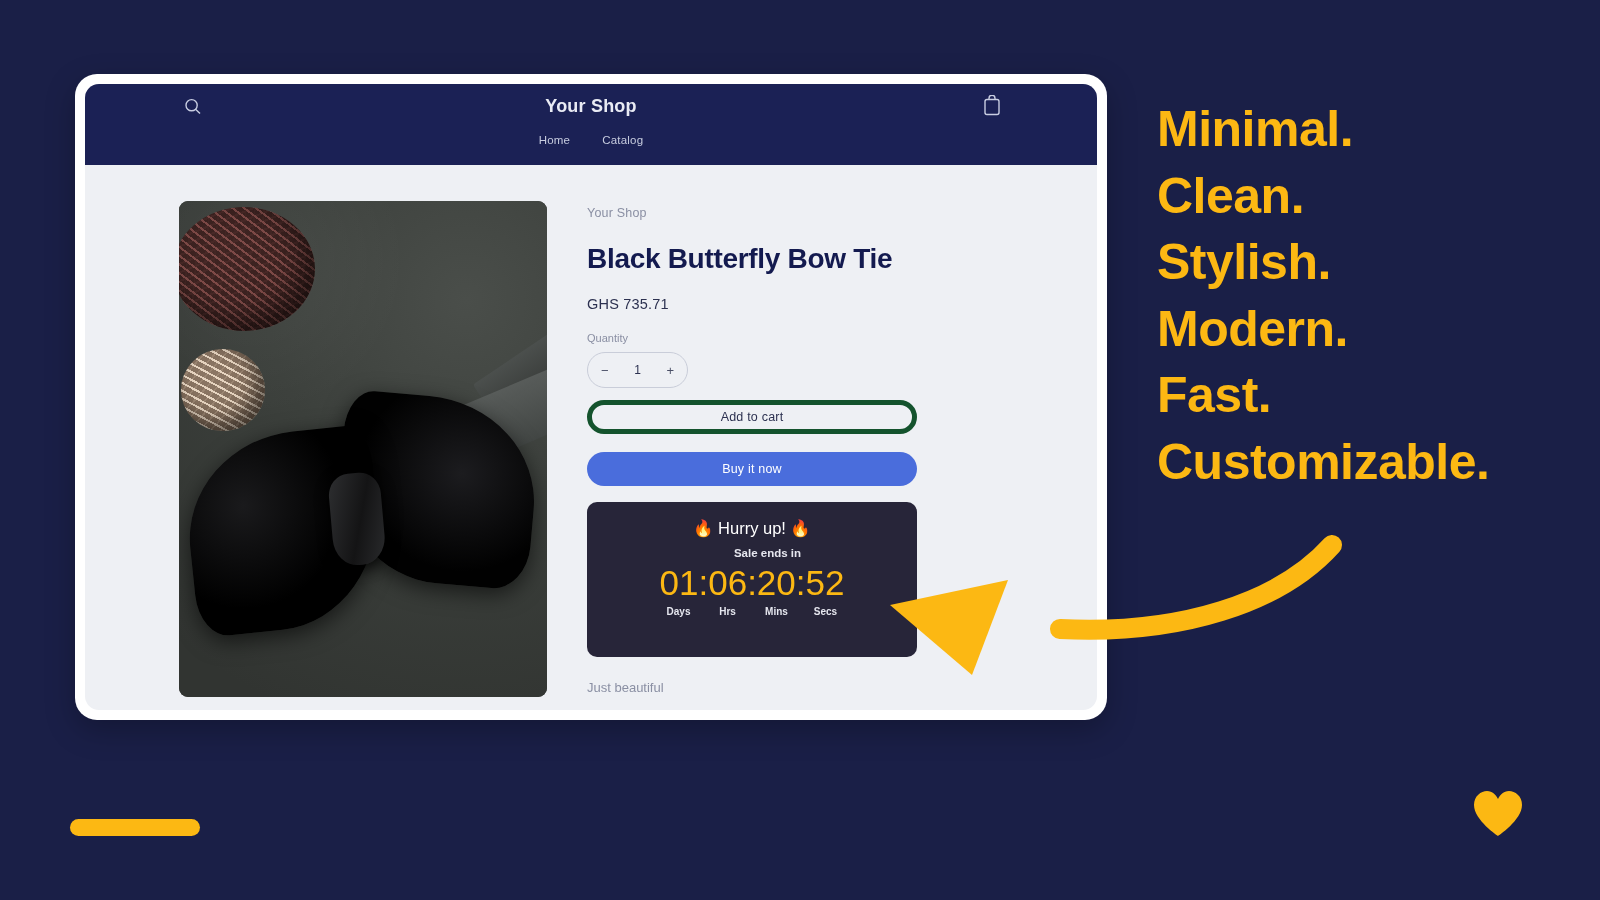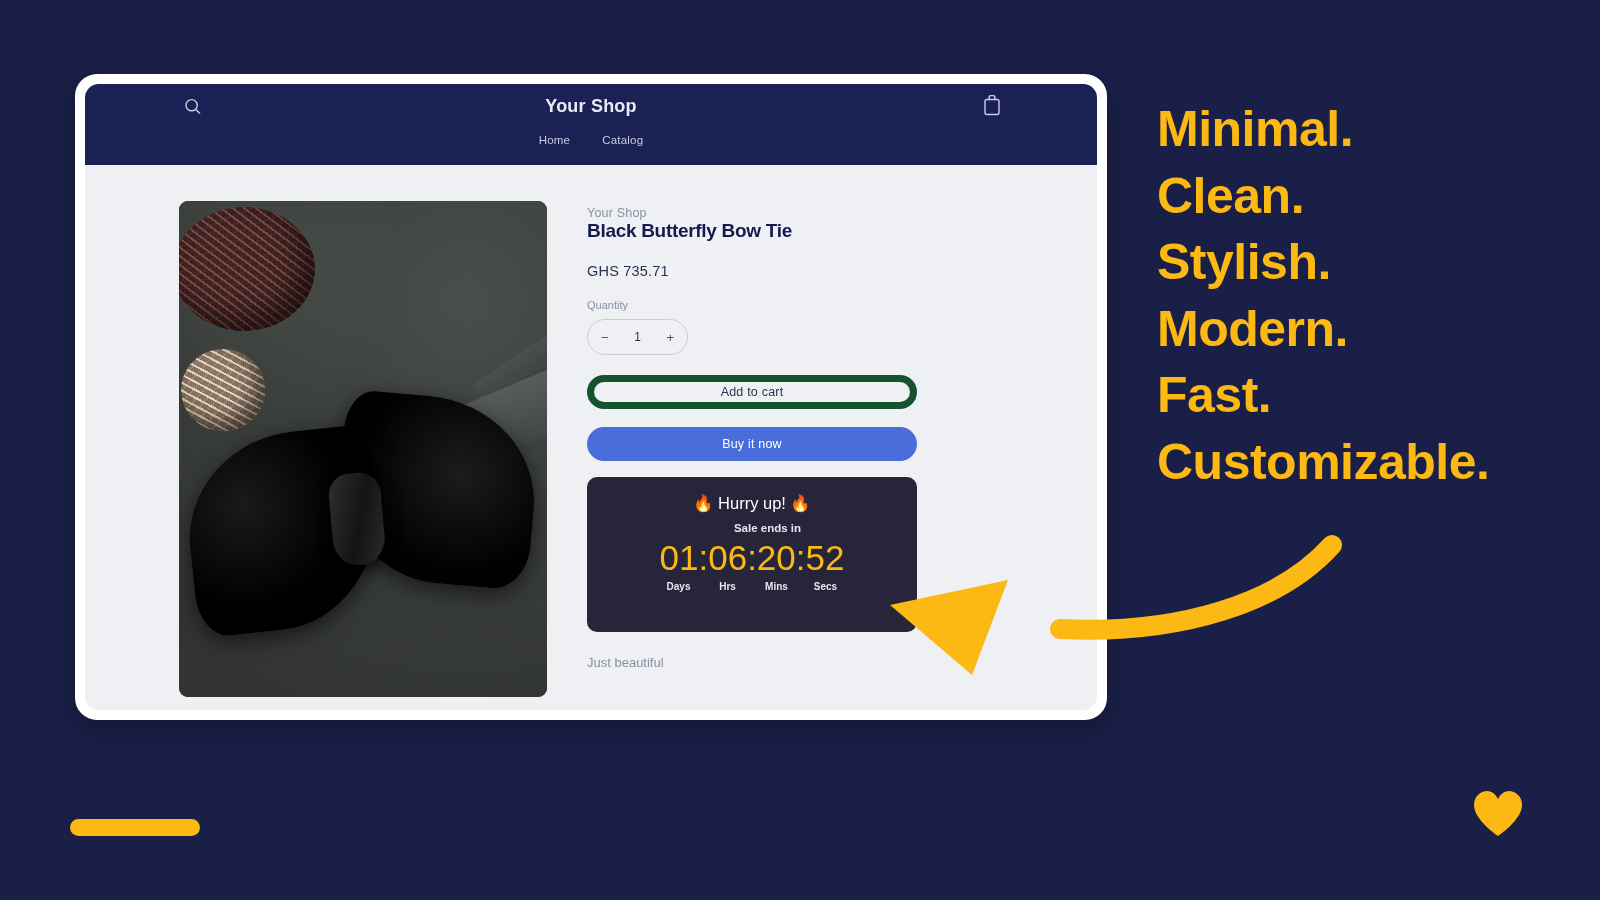--- a/index.html
+++ b/index.html
@@ -172,23 +172,23 @@
     background: linear-gradient(180deg, #4c504e, #3b3e3c);
     transform: rotate(-34deg);
     border-radius: 3px;
     opacity: .9;
   }
 
   
   .info-col { padding-left: 92px; padding-top: 5px; width: 420px; }
   .vendor { color: #8a8fa3; font-size: 12.5px; letter-spacing: .2px; }
   .product-title {
-    margin-top: 0;
+    margin-top: 23px;
     color: #131a4f;
-    font-size: 19px;
+    font-size: 28px;
     font-weight: bold;
     letter-spacing: -0.3px;
     white-space: nowrap;
   }
   .price { margin-top: 21px; color: #2c3150; font-size: 14.5px; letter-spacing: .2px; }
   .qty-label { margin-top: 20px; color: #8a8fa3; font-size: 11px; }
   .qty-box {
     margin-top: 8px;
     width: 101px; height: 36px;
     border: 1px solid #c9cdd9;
@@ -202,22 +202,22 @@
 
   .btn {
     width: 330px; height: 34px;
     border-radius: 17px;
     display: flex; align-items: center; justify-content: center;
     font-size: 12.5px;
     letter-spacing: .2px;
     cursor: pointer;
   }
   .btn-add {
-    margin-top: 20px;
-    border: 7px solid #14532d;
+    margin-top: 12px;
+    border: 5px solid #14532d;
     color: #2c3150;
     background: transparent;
   }
   .btn-buy {
     margin-top: 18px;
     background: #4a6ddc;
     color: #ffffff;
     border: none;
   }
 

